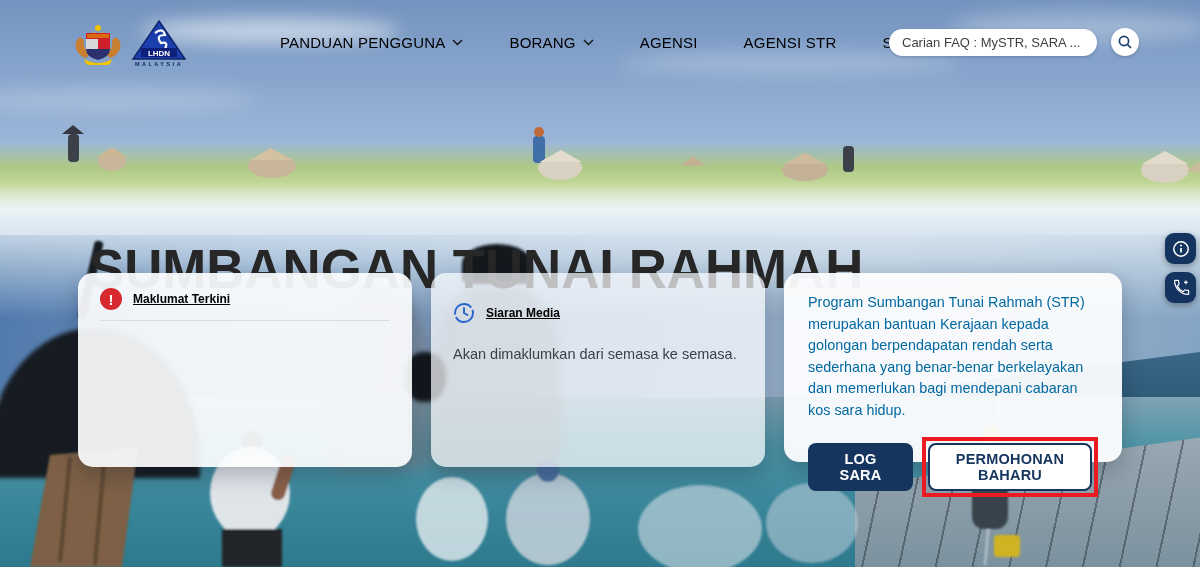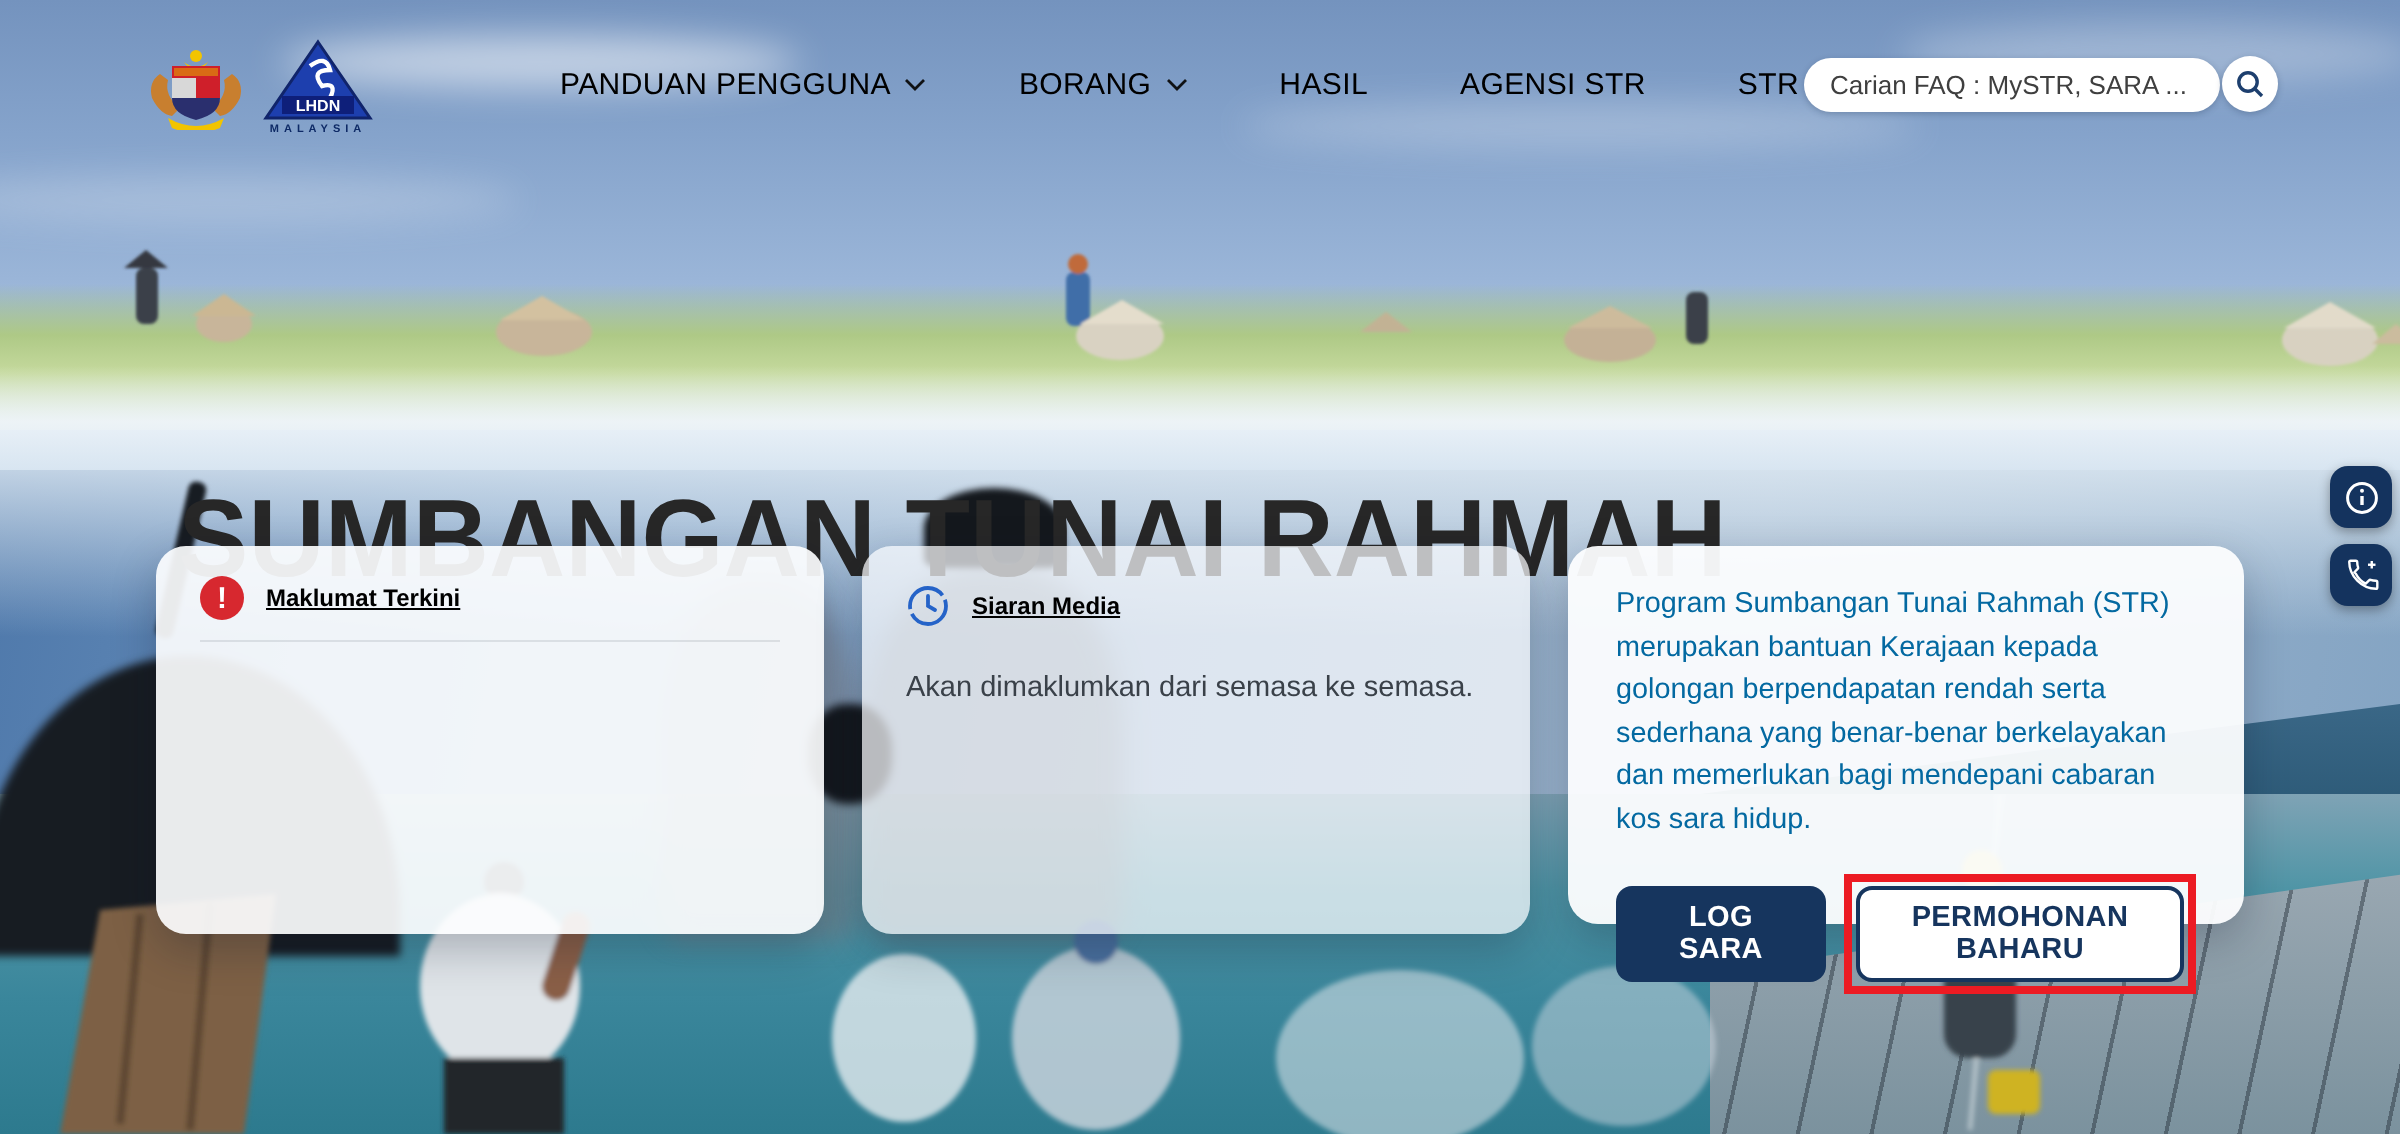--- a/index.html
+++ b/index.html
@@ -49,38 +49,38 @@
     border-radius:45%;filter:blur(2px);}
   .scene-sea{position:absolute;left:0;top:397px;width:1200px;height:170px;}
 
   
   .navbar{position:absolute;left:0;top:0;width:1200px;height:84px;z-index:6;}
   .logo-jata{position:absolute;left:72px;top:23px;}
   .logo-lhdn{position:absolute;left:131px;top:19px;}
   .menu{position:absolute;left:280px;top:0;height:84px;display:flex;align-items:center;gap:46px;}
   .menu-item{display:flex;align-items:center;gap:7px;font-size:15px;font-weight:500;
     color:#000000;letter-spacing:.2px;cursor:pointer;white-space:nowrap;}
-  .search-area{position:absolute;right:61px;top:28px;display:flex;align-items:center;gap:1px;}
+  .search-area{position:absolute;right:61px;top:28px;display:flex;align-items:center;gap:14px;}
   .search-pill{width:182px;height:27px;border:none;border-radius:14px;background:#fff;
     padding:0 13px;font-size:13px;color:#3f3f3f;font-family:"Liberation Sans",sans-serif;
     box-shadow:0 1px 3px rgba(20,40,70,.25);outline:none;}
   .search-pill::placeholder{color:#3f3f3f;opacity:1;}
   .search-btn{width:28px;height:28px;border-radius:50%;background:#fff;border:none;
     display:flex;align-items:center;justify-content:center;cursor:pointer;
     box-shadow:0 1px 3px rgba(20,40,70,.25);}
 
   
   .hero-title{position:absolute;left:89px;top:200px;z-index:5;font-size:55px;font-weight:700;
     color:#272727;letter-spacing:0;transform:scaleX(.96);transform-origin:left;white-space:nowrap;}
 
   
   .cards{position:absolute;left:78px;top:273px;width:1044px;display:flex;gap:19px;z-index:10;}
   .card{flex:1;border-radius:15px;box-shadow:0 8px 22px rgba(10,20,40,.25);box-sizing:border-box;}
   .card-1{background:rgba(252,253,254,.92);height:194px;padding:15px 22px;}
-  .card-2{background:rgba(249,251,253,.72);height:194px;padding:19px 22px;}
+  .card-2{background:rgba(249,251,253,.72);height:194px;padding:29px 22px;}
   .card-3{background:rgba(252,253,254,.95);height:189px;padding:19px 24px;}
   .card-head{display:flex;align-items:center;gap:11px;}
   .card-title{font-size:12px;font-weight:700;color:#000000;text-decoration:underline;}
   .alert-badge{width:22px;height:22px;border-radius:50%;background:#d7282f;color:#fff;
     font-size:15px;font-weight:700;display:flex;align-items:center;justify-content:center;line-height:1;}
   .card-divider{border:none;border-top:1px solid rgba(20,30,50,.1);margin:10px 0 6px 0;}
   .card-bullets{margin:4px 0 0 0;padding-left:19px;font-size:14.2px;line-height:1.47;color:#242424;}
   .card-bullets li{margin-bottom:7px;}
   .card-body{font-size:14.5px;line-height:1.5;color:#3a4149;margin-top:20px;}
   .card-3 .card-body{margin-top:0;color:#0369a1;font-size:14.4px;}
@@ -215,21 +215,21 @@
           <polyline points="1,1 5.5,5.5 10,1" fill="none" stroke="#101214" stroke-width="1.4"></polyline>
         </svg>
       </div>
       <div class="menu-item">
         <span>BORANG</span>
         <svg width="11" height="7" viewBox="0 0 11 7">
           <polyline points="1,1 5.5,5.5 10,1" fill="none" stroke="#101214" stroke-width="1.4"></polyline>
         </svg>
       </div>
       <div class="menu-item">
-        <span>HASIL</span>
+        <span>AGENSI</span>
       </div>
       <div class="menu-item">
         <span>AGENSI STR</span>
       </div>
       <div class="menu-item">
         <span>STR 2025</span>
       </div>
     </nav>
 
     <div class="search-area">

